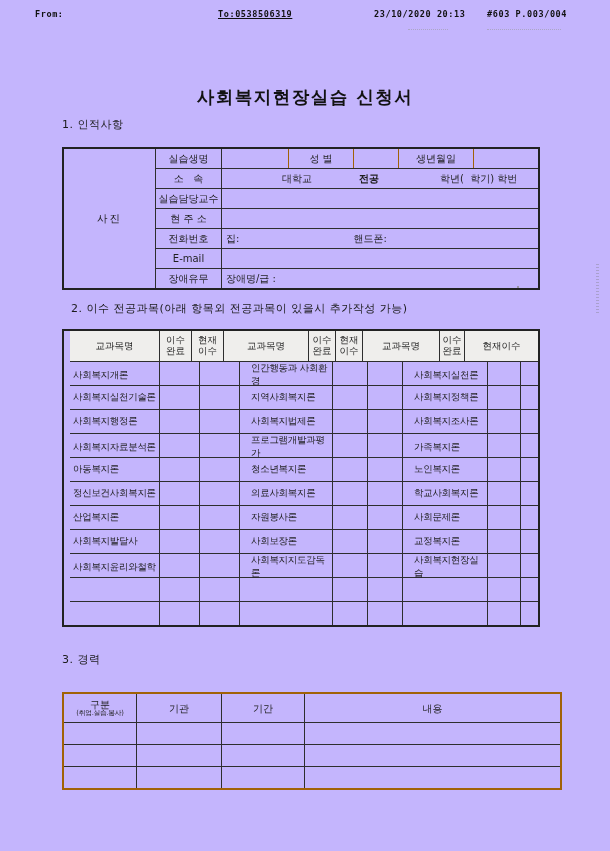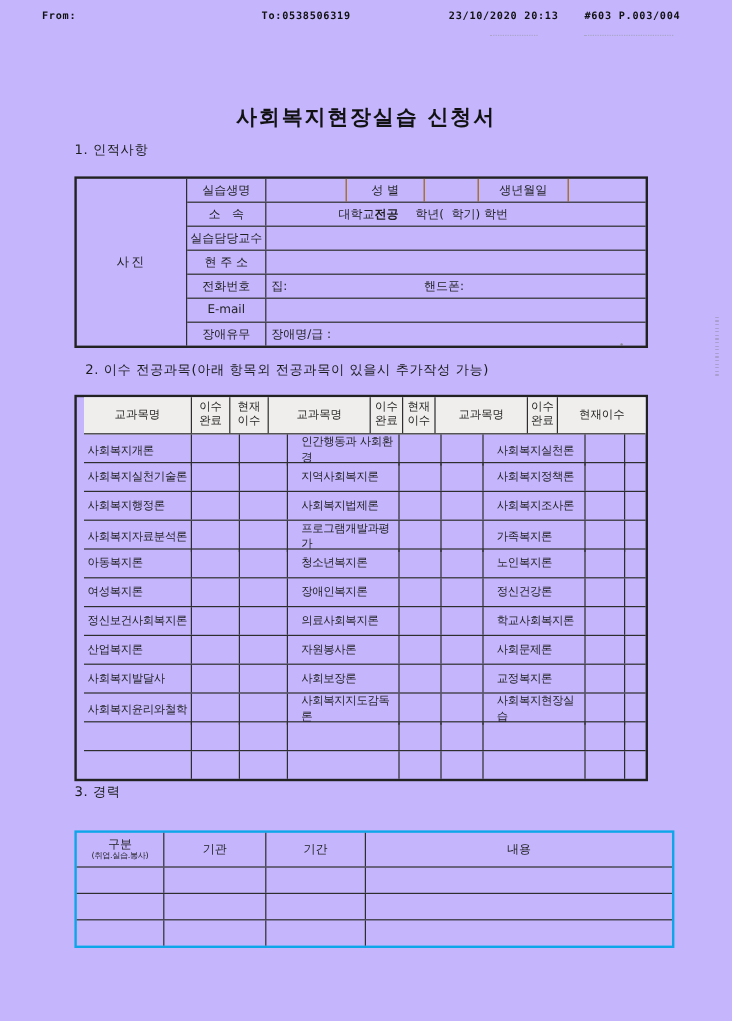--- a/index.html
+++ b/index.html
@@ -4,21 +4,21 @@
 <style>
   html,body{margin:0;padding:0;}
   body{font-family:"DejaVu Sans",sans-serif;background:#e8e8e8;}
   .page{position:relative;width:610px;height:851px;background:#c4b5fd;margin:0 auto;
         overflow:hidden;color:#1f1f1f;}
   
   .fax{position:absolute;top:9px;left:0;width:100%;height:14px;
        font-family:"DejaVu Sans Mono",monospace;font-weight:bold;font-size:8.5px;
        letter-spacing:.6px;color:#111;}
   .fax span{position:absolute;white-space:pre;}
-  .fax-from{left:35px;} .fax-to{left:218px;} .fax-dt{left:374px;} .fax-pg{left:487px;}
+  .fax-from{left:35px;} .fax-to{left:218px;text-decoration:underline;} .fax-dt{left:374px;} .fax-pg{left:487px;}
   .artifact-dash{position:absolute;height:0;border-top:1px dotted #9a9a9a;opacity:.55;}
   .ad1{top:29px;left:408px;width:40px;} .ad2{top:29px;left:487px;width:74px;}
   .artifact-dot{position:absolute;top:286px;left:517px;width:2px;height:2px;background:#8a8a8a;border-radius:50%;}
   .artifact-strip{position:absolute;top:264px;left:596px;width:3px;height:50px;opacity:.35;
        background:repeating-linear-gradient(180deg,#777 0 1px,transparent 1px 3px);}
   
   .title{position:absolute;top:85px;left:0;width:100%;text-align:center;
          font-size:17.5px;font-weight:bold;letter-spacing:1.5px;color:#121212;}
   .sec-label{position:absolute;left:62px;font-size:11px;color:#1b1b1b;letter-spacing:.5px;white-space:pre;}
   .s1{top:117px;} .s2{top:301px;margin-left:9px;} .s3{top:652px;}
@@ -34,39 +34,39 @@
   .t1-rows{flex:1;display:flex;flex-direction:column;}
   .t1row{display:flex;height:19px;border-bottom:1px solid #2e2e2e;}
   .t1row:last-child{border-bottom:none;}
   .t1-label{width:66px;flex:0 0 66px;}
   .t1-val{flex:1;display:flex;}
   .sub{box-sizing:border-box;border-right:1px solid #a16207;display:flex;align-items:center;}
   .sub:last-child{border-right:none;}
   .w67{flex:0 0 67px;} .w65{flex:0 0 65px;justify-content:center;} .w45{flex:0 0 45px;}
   .w75{flex:0 0 75px;justify-content:center;} .grow{flex:1;}
   .pre{white-space:pre;}
-  .aff{flex:1;display:flex;align-items:center;}
+  .aff{flex:1;display:flex;align-items:center;gap:47px;}
   .aff .a1{margin-left:60px;} .aff .a2{font-weight:bold;} .aff .a3{margin-left:14px;}
   .phone{flex:1;display:flex;align-items:center;padding-left:4px;}
   .phone .p2{margin-left:114px;}
   .plain{flex:1;display:flex;align-items:center;padding-left:4px;}
   
   .t2{position:absolute;top:329px;left:62px;width:478px;box-sizing:border-box;
       border:2px solid #222;font-size:9.5px;padding-left:6px;}
   .crow,.chead{display:grid;grid-template-columns:90px 32px 32px 85px 27px 27px 77px 25px 1fr;
       border-bottom:1px solid #2e2e2e;}
   .t2 > div:last-child{border-bottom:none;}
   .chead{height:30px;background:#efeeec;}
   .chead .cell{justify-content:center;text-align:center;line-height:1.15;font-size:9.5px;}
   .twoline{display:inline-block;width:2em;word-break:break-all;}
   .crow{height:23px;gap:8px;}
   .cname{padding-left:3px;letter-spacing:-.3px;}
   
   .t3{position:absolute;top:692px;left:62px;width:500px;box-sizing:border-box;
-      border:2px solid #0ea5e9;font-size:10px;}
+      border:2px solid #a16207;font-size:10px;}
   .krow,.khead{display:grid;grid-template-columns:73px 85px 83px 1fr;border-bottom:1px solid #2e2e2e;}
   .t3 > div:last-child{border-bottom:none;}
   .khead{height:28px;}
   .khead .cell{justify-content:center;text-align:center;flex-direction:column;line-height:1.1;}
   .ksub{font-size:6.8px;letter-spacing:-.3px;}
   .krow{height:21px;}
 </style>
 </head>
 <body>
 
@@ -208,31 +208,20 @@
         <div class="cell"></div>
         <div class="cell"></div>
       <div class="cell cname">청소년복지론</div>
         <div class="cell"></div>
         <div class="cell"></div>
       <div class="cell cname">노인복지론</div>
         <div class="cell"></div>
         <div class="cell"></div>
     </div>
     <div class="crow">
-      <div class="cell cname">여성복지론</div>
-        <div class="cell"></div>
-        <div class="cell"></div>
-      <div class="cell cname">장애인복지론</div>
-        <div class="cell"></div>
-        <div class="cell"></div>
-      <div class="cell cname">정신건강론</div>
-        <div class="cell"></div>
-        <div class="cell"></div>
-    </div>
-    <div class="crow">
       <div class="cell cname">정신보건사회복지론</div>
         <div class="cell"></div>
         <div class="cell"></div>
       <div class="cell cname">의료사회복지론</div>
         <div class="cell"></div>
         <div class="cell"></div>
       <div class="cell cname">학교사회복지론</div>
         <div class="cell"></div>
         <div class="cell"></div>
     </div>

